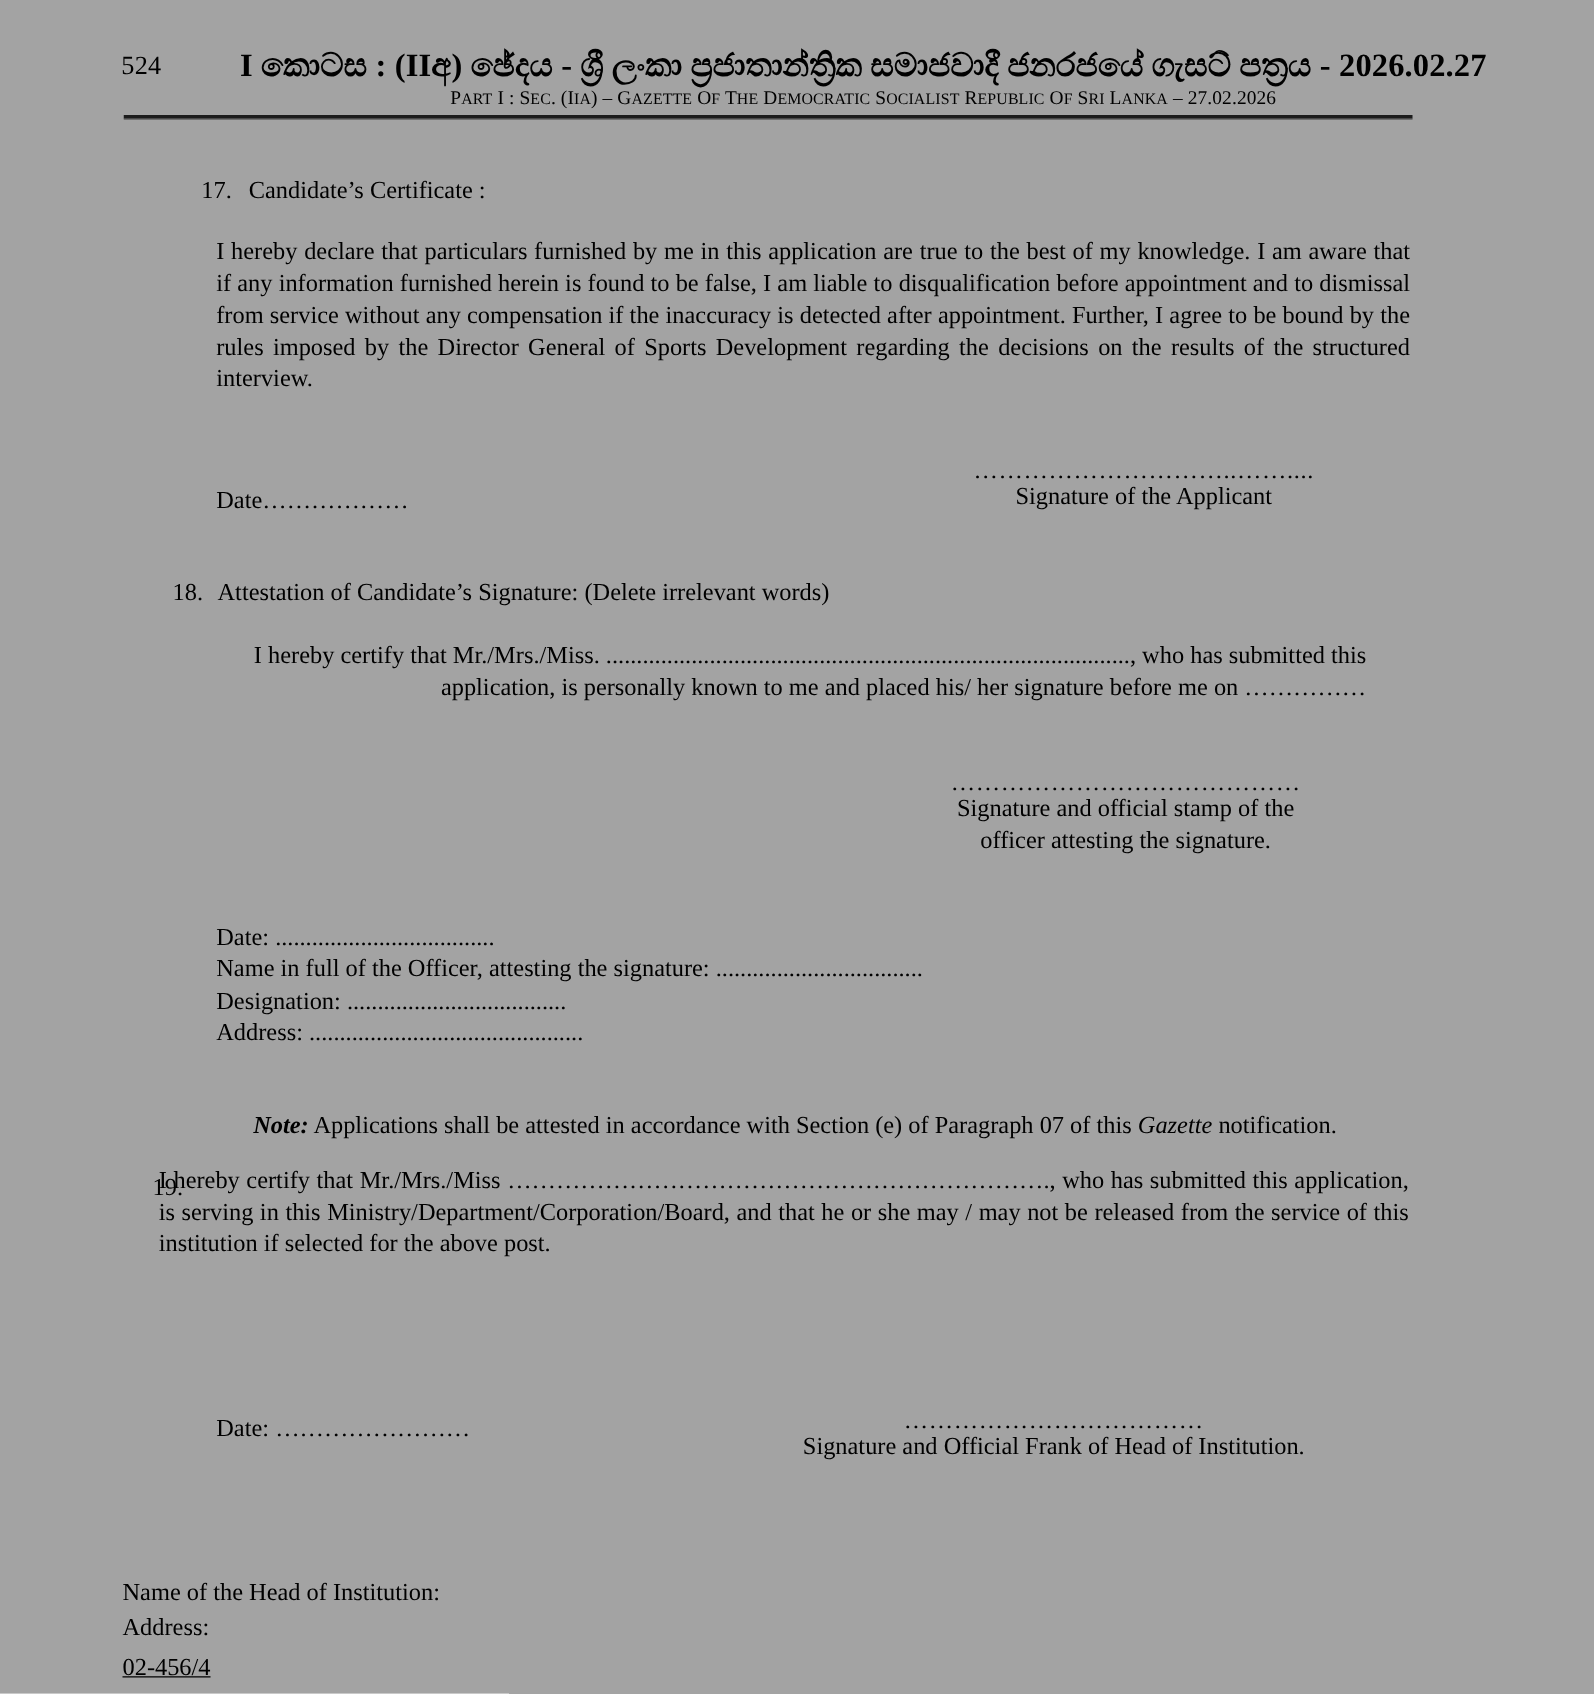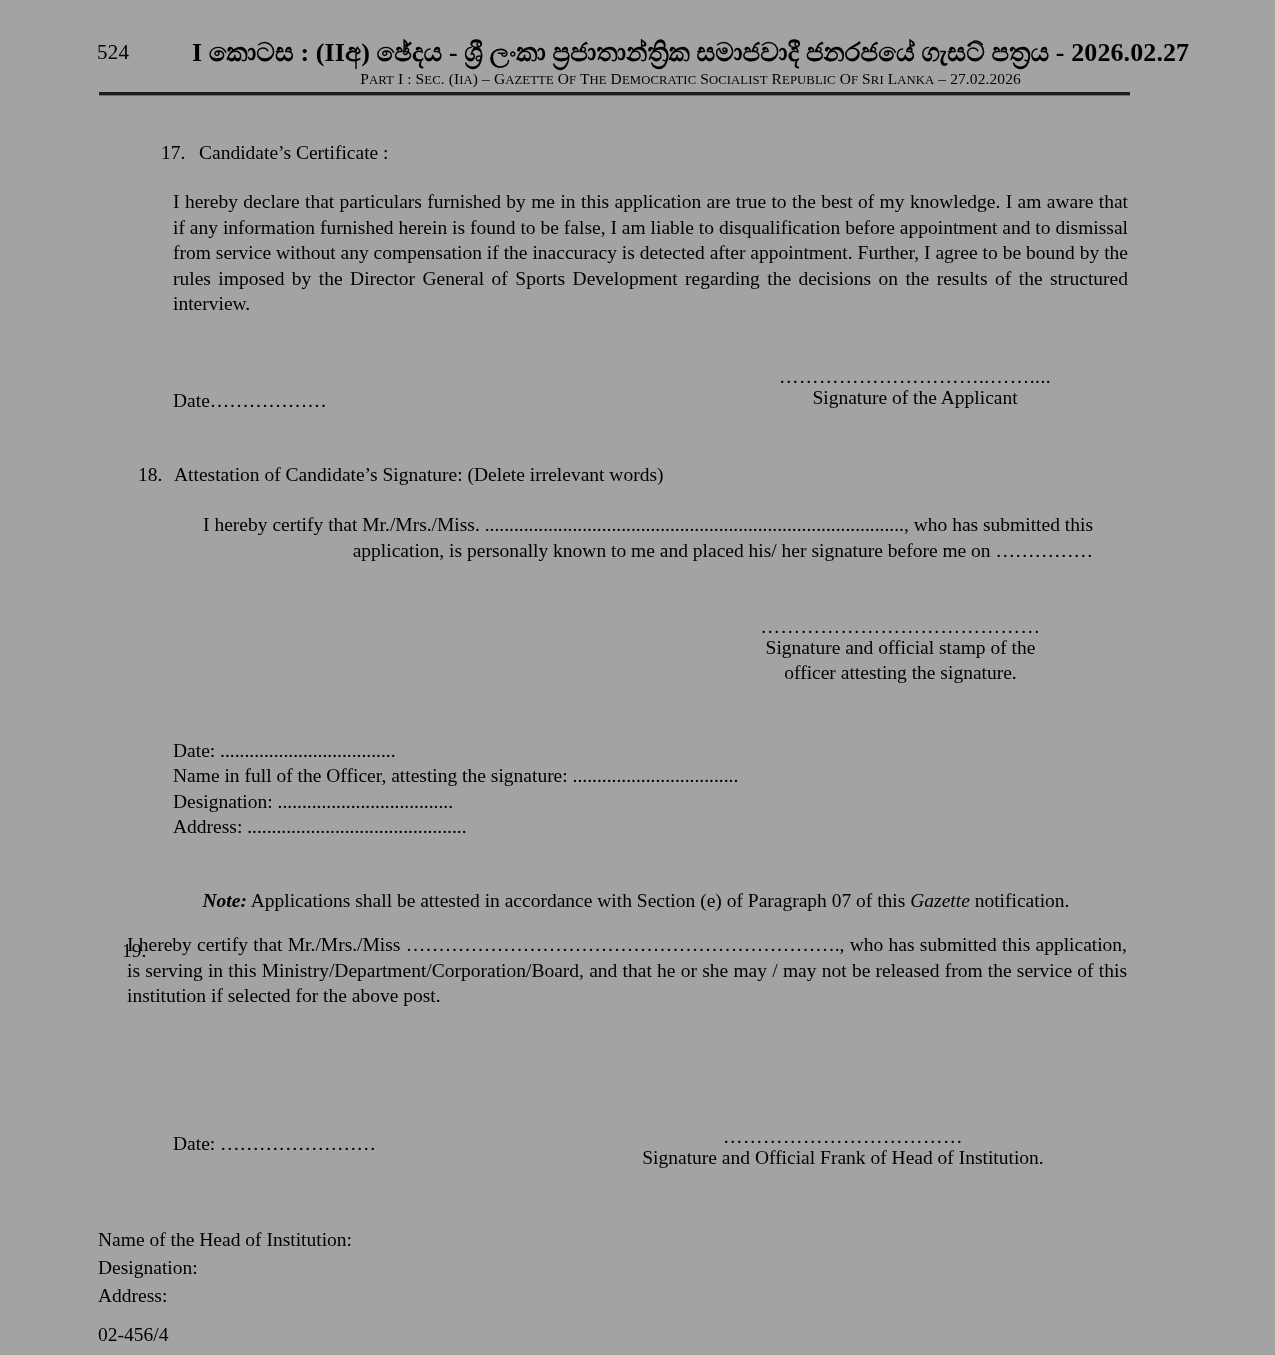--- a/index.html
+++ b/index.html
@@ -190,21 +190,20 @@
 
   <div class="para" style="left:127px; top:932px; width:1000px;">I hereby certify that Mr./Mrs./Miss …………………………………………………………., who has submitted this application, is serving in this Ministry/Department/Corporation/Board, and that he or she may / may not be released from the service of this institution if selected for the above post.</div>
 
   <div class="label-line" style="left:173px; top:1131px;">Date: ……………………</div>
 
   <div class="sig-line" style="left:623px; top:1128px; width:440px;">
     <span class="dots">………………………………</span>
     <span>Signature and Official Frank of Head of Institution.</span>
   </div>
 
-  <div class="footer-block" style="left:98px; top:1226px;">
+  <div class="footer-block" style="left:98px; top:1261px;">
     <div>Name of the Head of Institution:</div>
-    <div>Designation:</div>
     <div>Address:</div>
   </div>
 
-  <div class="ref-code" style="left:98px; top:1322px;">02-456/4</div>
+  <div class="ref-code" style="left:98px; top:1322px;text-decoration:underline;">02-456/4</div>
 
 </div>
 
 </body></html>

